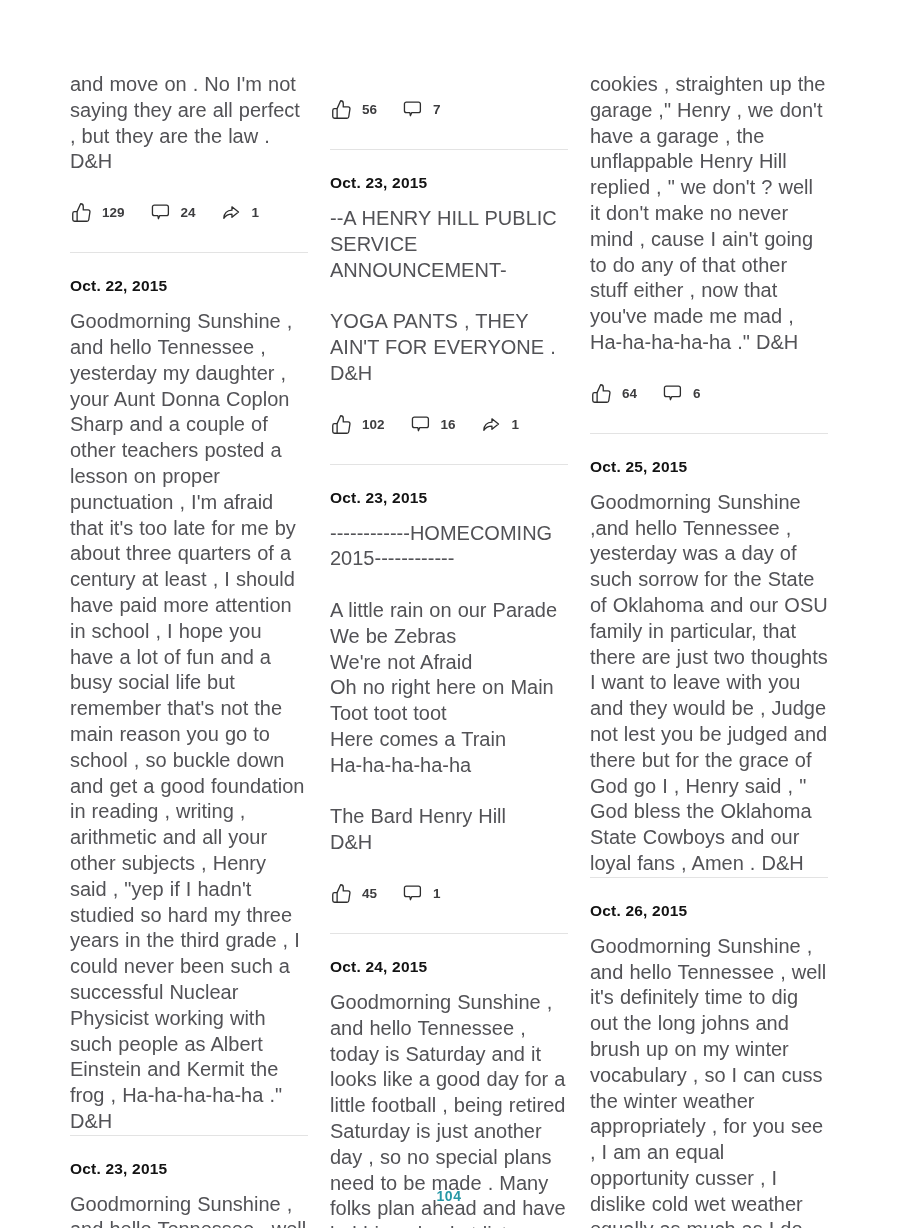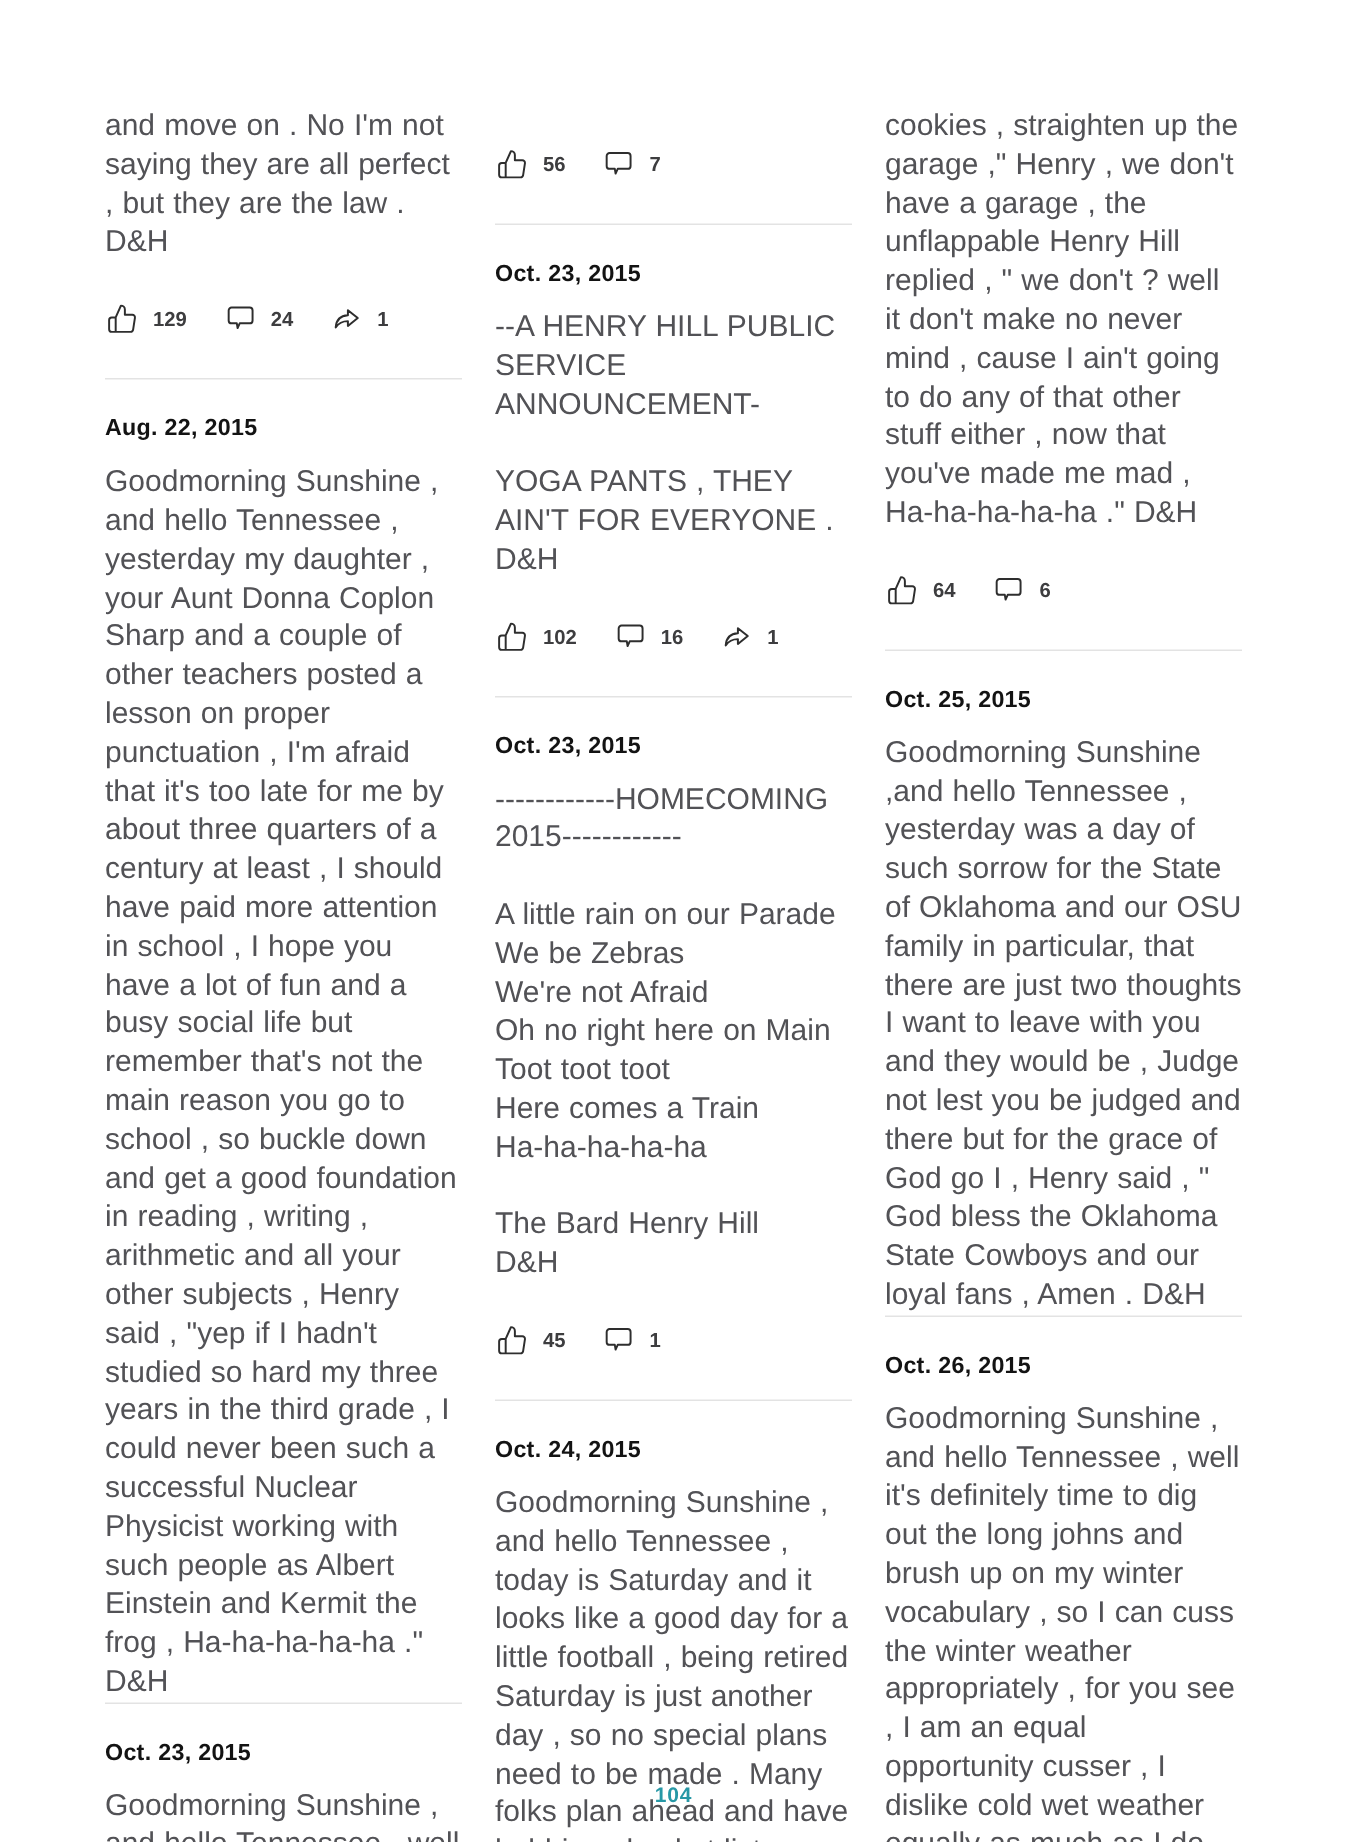--- a/index.html
+++ b/index.html
@@ -86,21 +86,21 @@
       <span class="eng-count">24</span>
     </span>
     <span class="eng-group">
       <svg class="eng-icon" viewBox="0 0 24 24" aria-hidden="true">
         <path d="M12.5 5.5 20 11.5l-7.5 6v-3.7c-4.5 0-7.3 1.8-9.3 4.8.4-6.2 3.8-9 9.3-9.3z"></path>
       </svg>
       <span class="eng-count">1</span>
     </span>
   </div>
         <hr class="divider">
-        <h3 class="post-heading">Aug. 22, 2015</h3>
+        <h3 class="post-heading">Oct. 22, 2015</h3>
         <p class="post-text">Goodmorning Sunshine , and hello Tennessee , yesterday my daughter , your Aunt Donna Coplon Sharp and a couple of other teachers posted a lesson on proper punctuation , I'm afraid that it's too late for me by about three quarters of a century at least , I should have paid more attention in school , I hope you have a lot of fun and a busy social life but remember that's not the main reason you go to school , so buckle down and get a good foundation in reading , writing , arithmetic and all your other subjects , Henry said , "yep if I hadn't studied so hard my three years in the third grade , I could never been such a successful Nuclear Physicist working with such people as Albert Einstein and Kermit the frog , Ha-ha-ha-ha-ha ." D&amp;H</p>
         <hr class="divider">
         <h3 class="post-heading">Oct. 23, 2015</h3>
         <p class="post-text">Goodmorning Sunshine , and hello Tennessee , well we got a little rain to settle the dust and that's always a good thing here in the Cooweescoowee District of Oklahoma Indian Territory , speaking of dust , the Cleaning Lady is coming today and that's a good thing too , I'm not saying that Henry Hill and I are messy or anything like that , but one old timer said our house is reminiscent of the dust bowl days , whatever that's supposed to mean , Henry said , "it means that if I</p>
       </div>
       <div class="column">
         <div class="engagement">
     <span class="eng-group">
       <svg class="eng-icon" viewBox="0 0 24 24" aria-hidden="true">
         <path d="M14 9V5a3 3 0 0 0-3-3l-4 9v11h11.28a2 2 0 0 0 2-1.7l1.38-9a2 2 0 0 0-2-2.3zM7 22H4a2 2 0 0 1-2-2v-7a2 2 0 0 1 2-2h3"></path>

